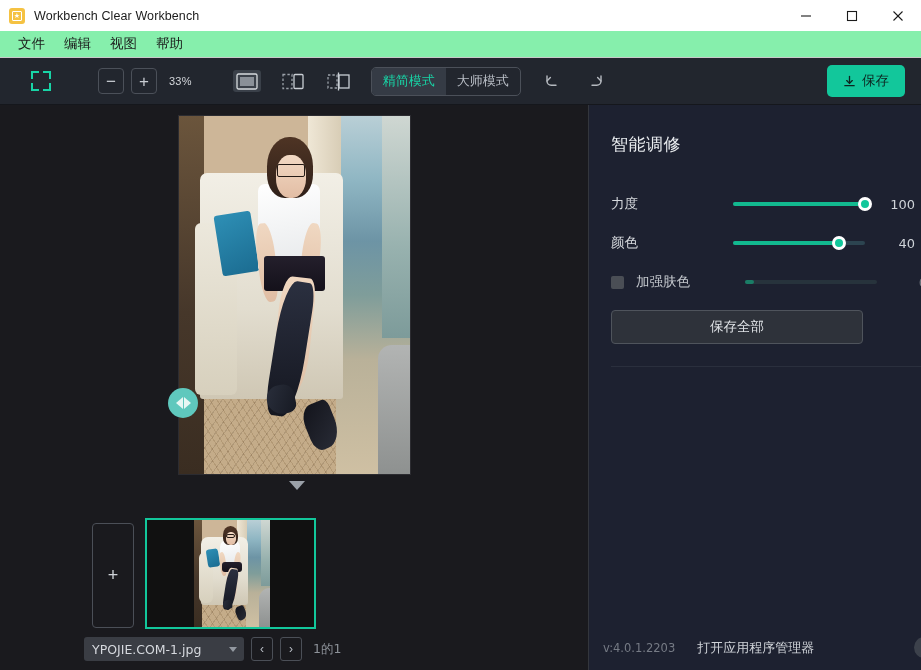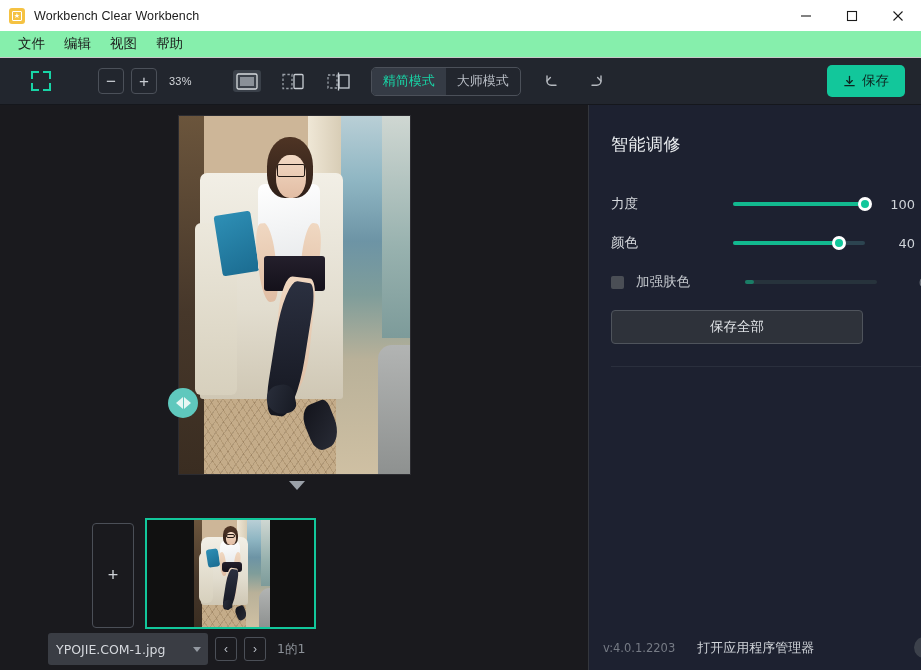--- a/index.html
+++ b/index.html
@@ -132,21 +132,21 @@
     border:1px solid #4b4f57; border-radius:4px; color:#cfd3d8; font-size:18px;
     display:flex; align-items:center; justify-content:center;
   }
   .thumb {
     position:absolute; left:145px; top:23px; width:171px; height:111px;
     border:2px solid #12c79b; background:#111; overflow:hidden;
   }
   .thumb .timg { position:absolute; left:47px; top:0; width:76px; height:107px; overflow:hidden; }
   .filebar { position:absolute; left:0; bottom:9px; width:588px; height:24px; display:flex; align-items:center; }
   .fileselect {
-    margin-left: 48px; width: 160px; height: 32px; background:#3a3d44; border-radius:3px;
+    margin-left: 84px; width: 160px; height: 24px; background:#3a3d44; border-radius:3px;
     display:flex; align-items:center; padding: 0 8px; color:#d6d9de; font-size:12.5px;
     position:relative; font-family:"DejaVu Sans", sans-serif;
   }
   .fileselect .car { position:absolute; right:7px; width:0;height:0;
     border-left:4px solid transparent;border-right:4px solid transparent;border-top:5px solid #9399a1; }
   .navbtn {
     width:22px; height:24px; border:1px solid #4b4f57; border-radius:3px; color:#b9bec6;
     display:flex; align-items:center; justify-content:center; font-size:12px; margin-left:7px;
   }
   .navbtn:first-of-type{ margin-left: 22px; }

